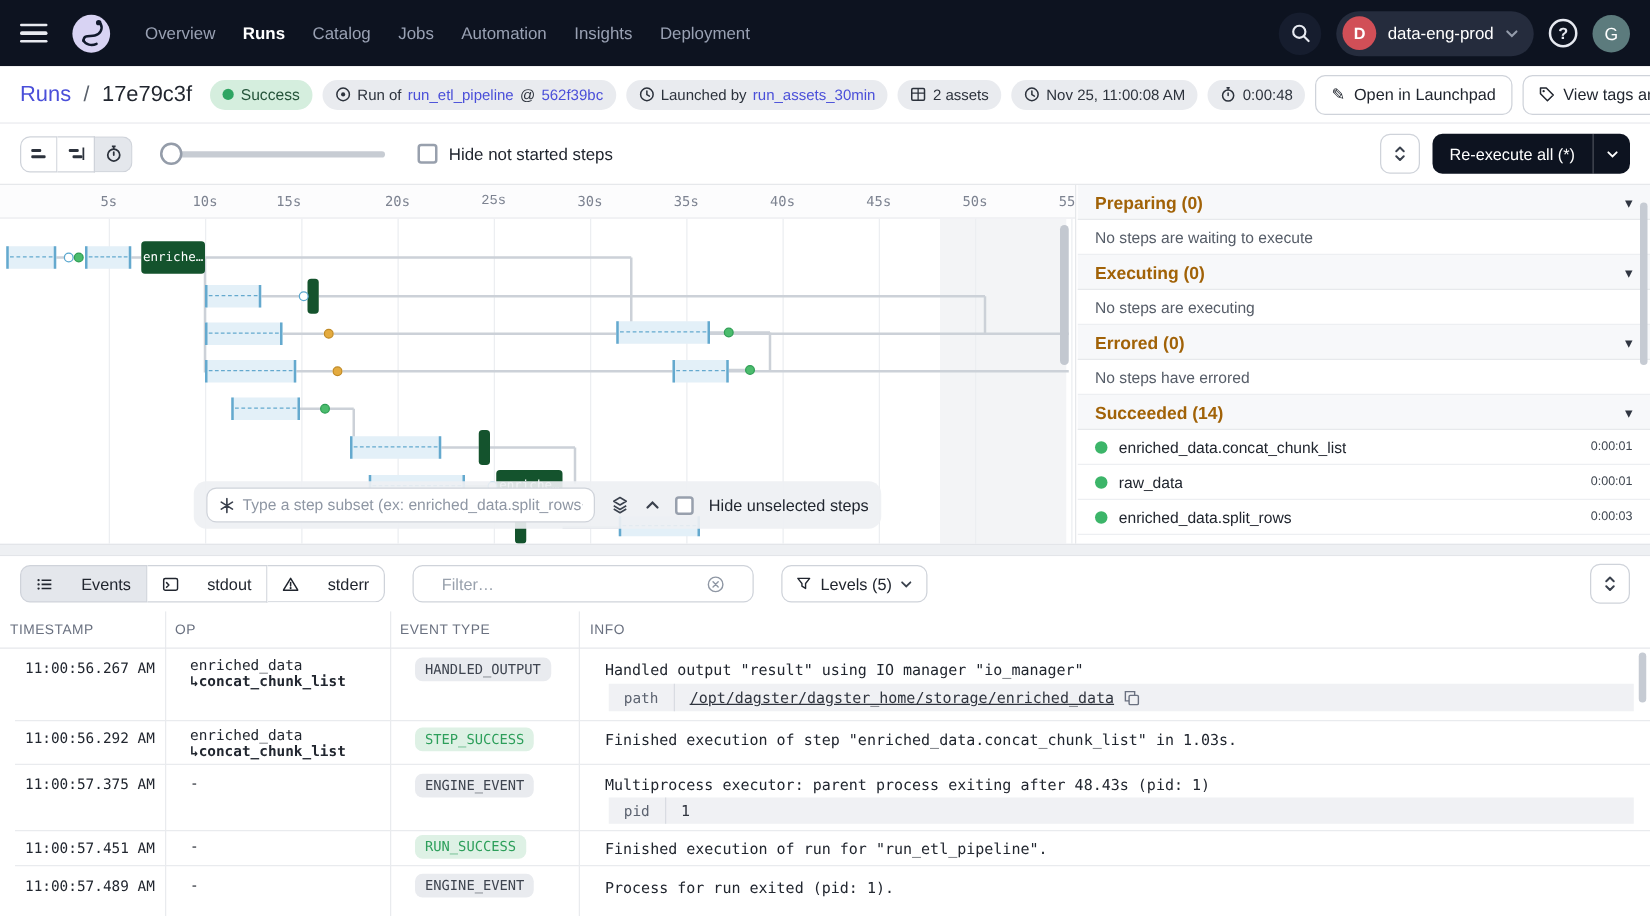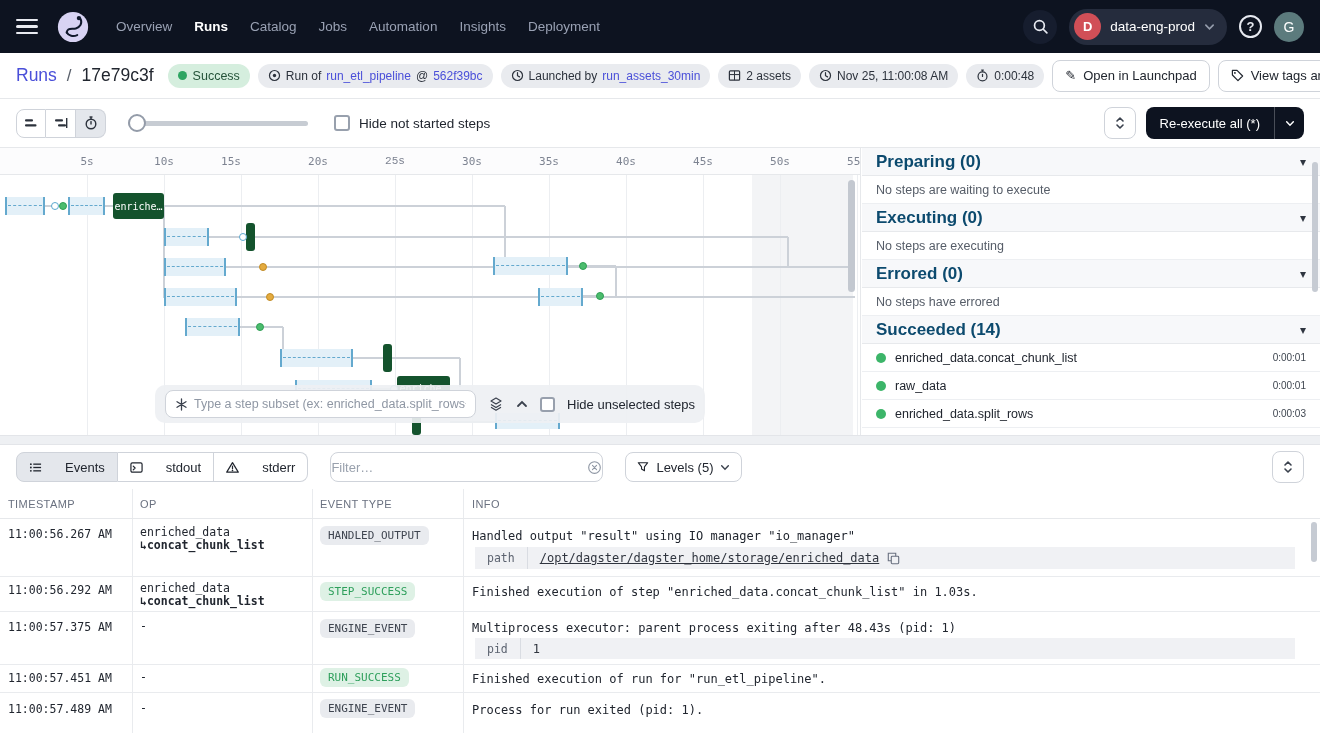--- a/index.html
+++ b/index.html
@@ -87,21 +87,21 @@
     display:flex;align-items:center;gap:6px;padding:0 9px}
   .subset-input input{border:none;outline:none;flex:1;font-size:12.5px;color:#21262f;background:transparent}
   .subset-input input::placeholder{color:#8f97a4}
   .ov-ic{color:#3a414d;display:flex;align-items:center}
   .cbox.sm{width:15px;height:15px}
   .subset-overlay label{font-size:13px;color:#21262f;white-space:nowrap}
 
   
   .steps-panel{position:absolute;left:862px;right:0;top:0;height:287px;background:#fff;overflow:hidden}
   .sec-h{height:28px;background:#f7f8fa;border-bottom:1px solid #e7e9ec;display:flex;align-items:center;padding:0 14px;cursor:pointer}
-  .sec-h .t{font-size:17px;font-weight:700;color:#0c4a6e}
+  .sec-h .t{font-size:14px;font-weight:700;color:#a16207}
   .sec-h .caret{margin-left:auto;color:#2f3540;font-size:12px}
   .sec-empty{height:28px;border-bottom:1px solid #edeff2;display:flex;align-items:center;padding:0 14px;
     font-size:12.5px;color:#565d68}
   .step-item{height:28px;border-bottom:1px solid #edeff2;display:flex;align-items:center;padding:0 14px;gap:9px;cursor:pointer}
   .sdot{width:10px;height:10px;border-radius:50%;background:var(--green,#3cb569);flex:none}
   .step-item .n{font-size:12.5px;color:#21262f;overflow:hidden;white-space:nowrap;text-overflow:ellipsis}
   .step-item .d{margin-left:auto;font-size:10px;color:#3f4650}
   .pscroll{position:absolute;right:2px;top:14px;width:6px;height:130px;border-radius:3px;background:#c6cbd3}
 
   
@@ -110,35 +110,35 @@
 
   
   .ltoolbar{position:absolute;top:445px;left:0;right:0;height:44px;background:#fff;display:flex;align-items:center;padding:0 16px}
   .tabseg{display:flex}
   .tabseg .tb{height:30px;background:#fff;border:1px solid #cfd3da;border-left-width:0;display:flex;align-items:center;gap:23px;
     padding:0 12px;font-size:13px;color:#21262f;cursor:pointer}
   .tabseg .tb:first-child{border-left-width:1px;border-radius:8px 0 0 8px}
   .tabseg .tb:last-child{border-radius:0 8px 8px 0}
   .tabseg .tb.on{background:#e4e7ec}
   .filterbox{margin-left:22px;width:273px;height:30px;border:1px solid #cfd3da;border-radius:8px;
-    display:flex;align-items:center;padding:0 0;gap:8px}
+    display:flex;align-items:center;padding:0 22px;gap:8px}
   .filterbox input{border:none;outline:none;flex:1;font-size:13px;color:#21262f;background:transparent}
   .filterbox input::placeholder{color:#99a1ad}
   .levelsbtn{margin-left:22px;height:30px;border:1px solid #cfd3da;border-radius:8px;background:#fff;
     display:flex;align-items:center;gap:7px;padding:0 11px;font-size:13px;color:#21262f;cursor:pointer}
   .spinbtn{width:32px;height:32px;border:1px solid #cfd3da;border-radius:8px;background:#fff;
     display:flex;align-items:center;justify-content:center;color:#3a414d;cursor:pointer}
   .spinbtn.ml{margin-left:auto}
 
   
   .ltable{position:absolute;top:489px;left:0;right:0;bottom:0;background:#fff;overflow:hidden}
   .colline{position:absolute;top:0;bottom:0;width:1px;background:#e9ebee}
   .lhead{position:absolute;top:0;left:0;right:0;height:30px;border-bottom:1px solid #e6e8eb}
   .lh{position:absolute;top:9px;font-size:11px;color:#6a7180;letter-spacing:.4px}
-  .lrow{position:absolute;left:0;right:0;border-bottom:1px solid #e9ebee}
+  .lrow{position:absolute;left:12px;right:0;border-bottom:1px solid #e9ebee}
   .lts{position:absolute;left:8px;font:11.5px "DejaVu Sans Mono",monospace;color:#21262f}
   .lop{position:absolute;left:140px;font:11.5px "DejaVu Sans Mono",monospace;color:#21262f;line-height:12px}
   .lop .l2{display:block;font-weight:700;margin-top:1px}
   .lpill{position:absolute;left:320px;font:11px "DejaVu Sans Mono",monospace;padding:3px 8px;border-radius:6px}
   .lpill.neutral{background:#e9ebef;color:#3f4550}
   .lpill.success{background:#def1e5;color:#2d9f5b}
   .linfo{position:absolute;left:472px;right:30px;font:12px "DejaVu Sans Mono",monospace;color:#21262f;white-space:nowrap}
   .lmeta{position:absolute;left:475px;width:820px;height:22px;background:#f0f1f4;display:flex;align-items:center}
   .lmeta .k{font:11.5px "DejaVu Sans Mono",monospace;color:#5c6370;padding:0 12px;height:100%;
     display:flex;align-items:center;border-right:1px solid #d9dce2}

